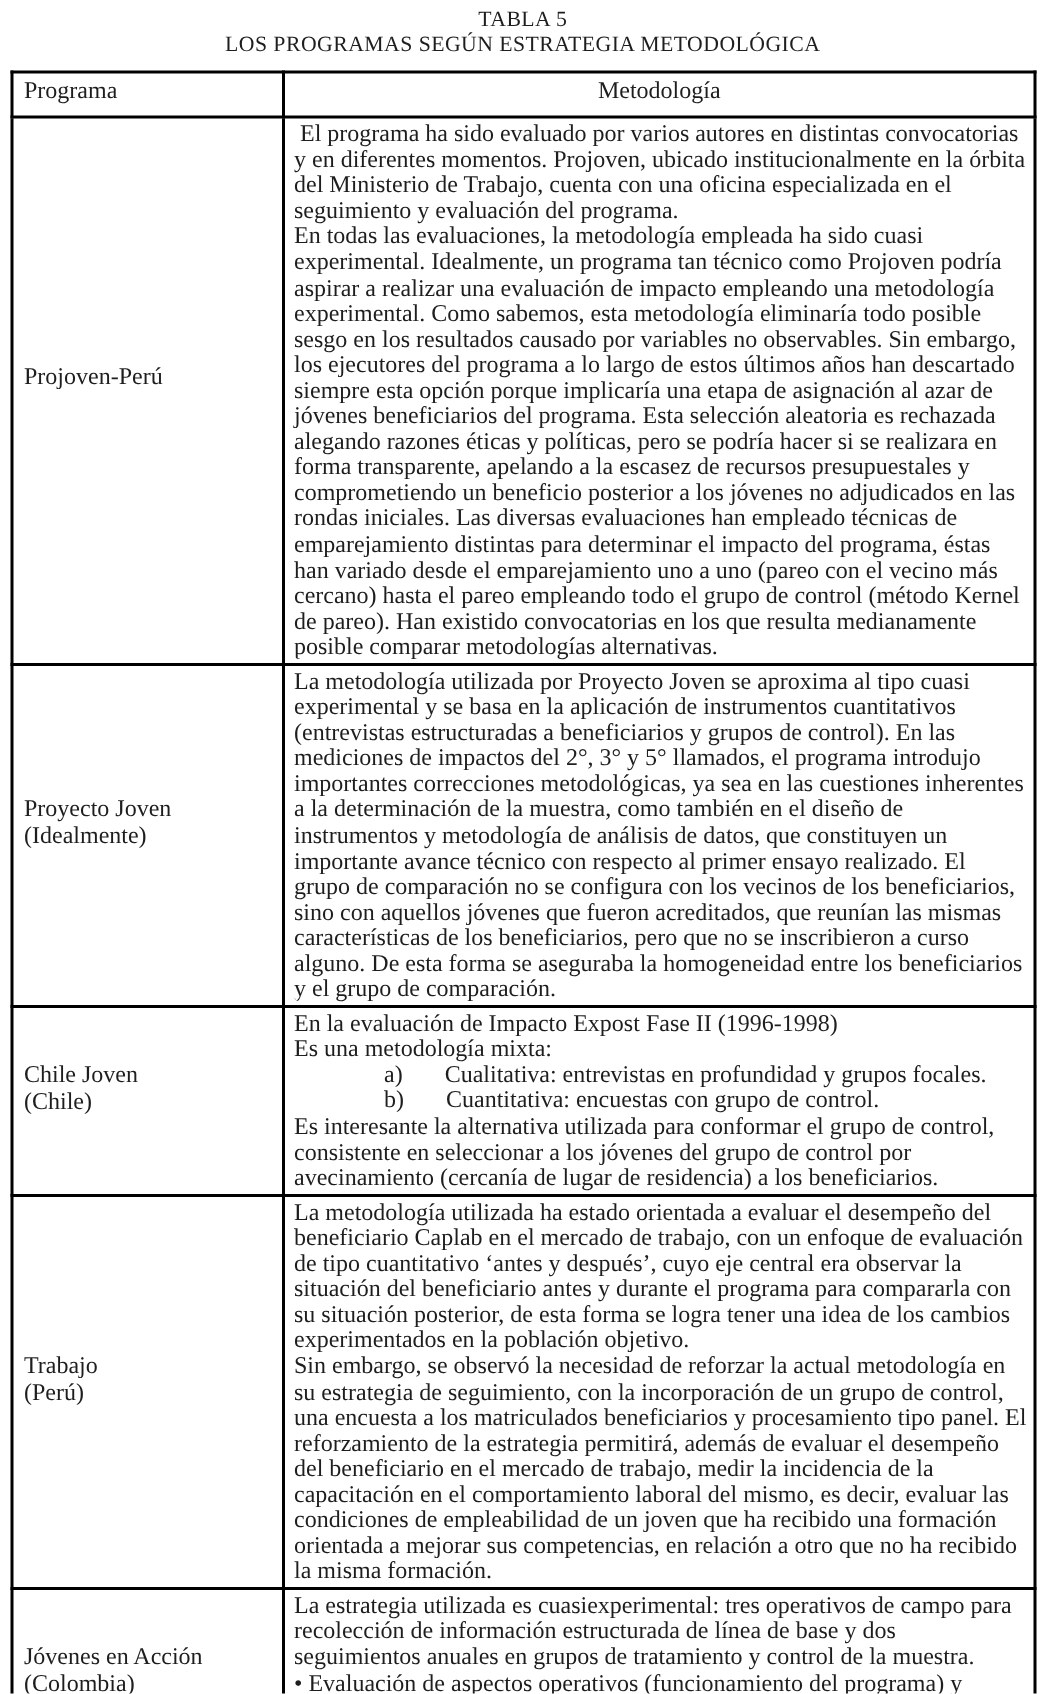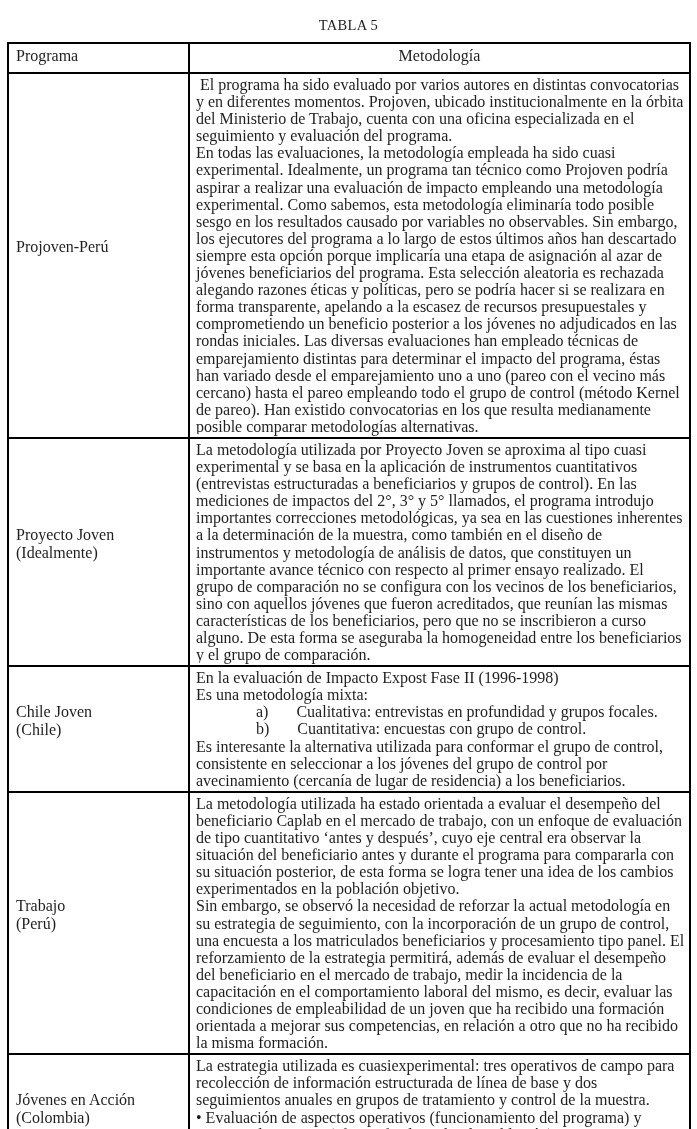--- a/index.html
+++ b/index.html
@@ -1,21 +1,21 @@
 <!DOCTYPE html>
 <html lang="es"><head>
 <meta charset="utf-8">
 <style>
   html,body{margin:0;padding:0;}
   body{
     width:697px;height:1129px;overflow:hidden;background:#ffffff;
     color:#1e1e1e;font-family:"Liberation Serif","DejaVu Serif",serif;
     -webkit-font-smoothing:antialiased;
   }
-  .page{width:697px;height:918px;margin-top:12px;}
+  .page{width:697px;height:918px;}
   .title{
     text-align:center;font-size:14.5px;line-height:17px;letter-spacing:.3px;
   }
   .title-first{padding-top:5px;}
   table.doc-table{
     border-collapse:collapse;table-layout:fixed;width:684px;
     margin:8px 0 0 7px;
   }
   td{
     border:2px solid #000;font-size:16px;vertical-align:top;
@@ -36,20 +36,21 @@
   .mh4{min-height:222px}
   .mh5{min-height:103px}
   .src{height:19px;padding:2px 15px 1px 7px;}
 </style>
 </head>
 <body>
 
 <div class="page">
 
   <div class="title title-first">TABLA 5</div>
+  <div class="title">LOS PROGRAMAS SEGÚN ESTRATEGIA METODOLÓGICA</div>
 
   <table class="doc-table">
     <colgroup>
       <col class="col-program">
       <col class="col-method">
     </colgroup>
 
     <tbody>
         <tr>
       <td class="hdr">Programa</td>

